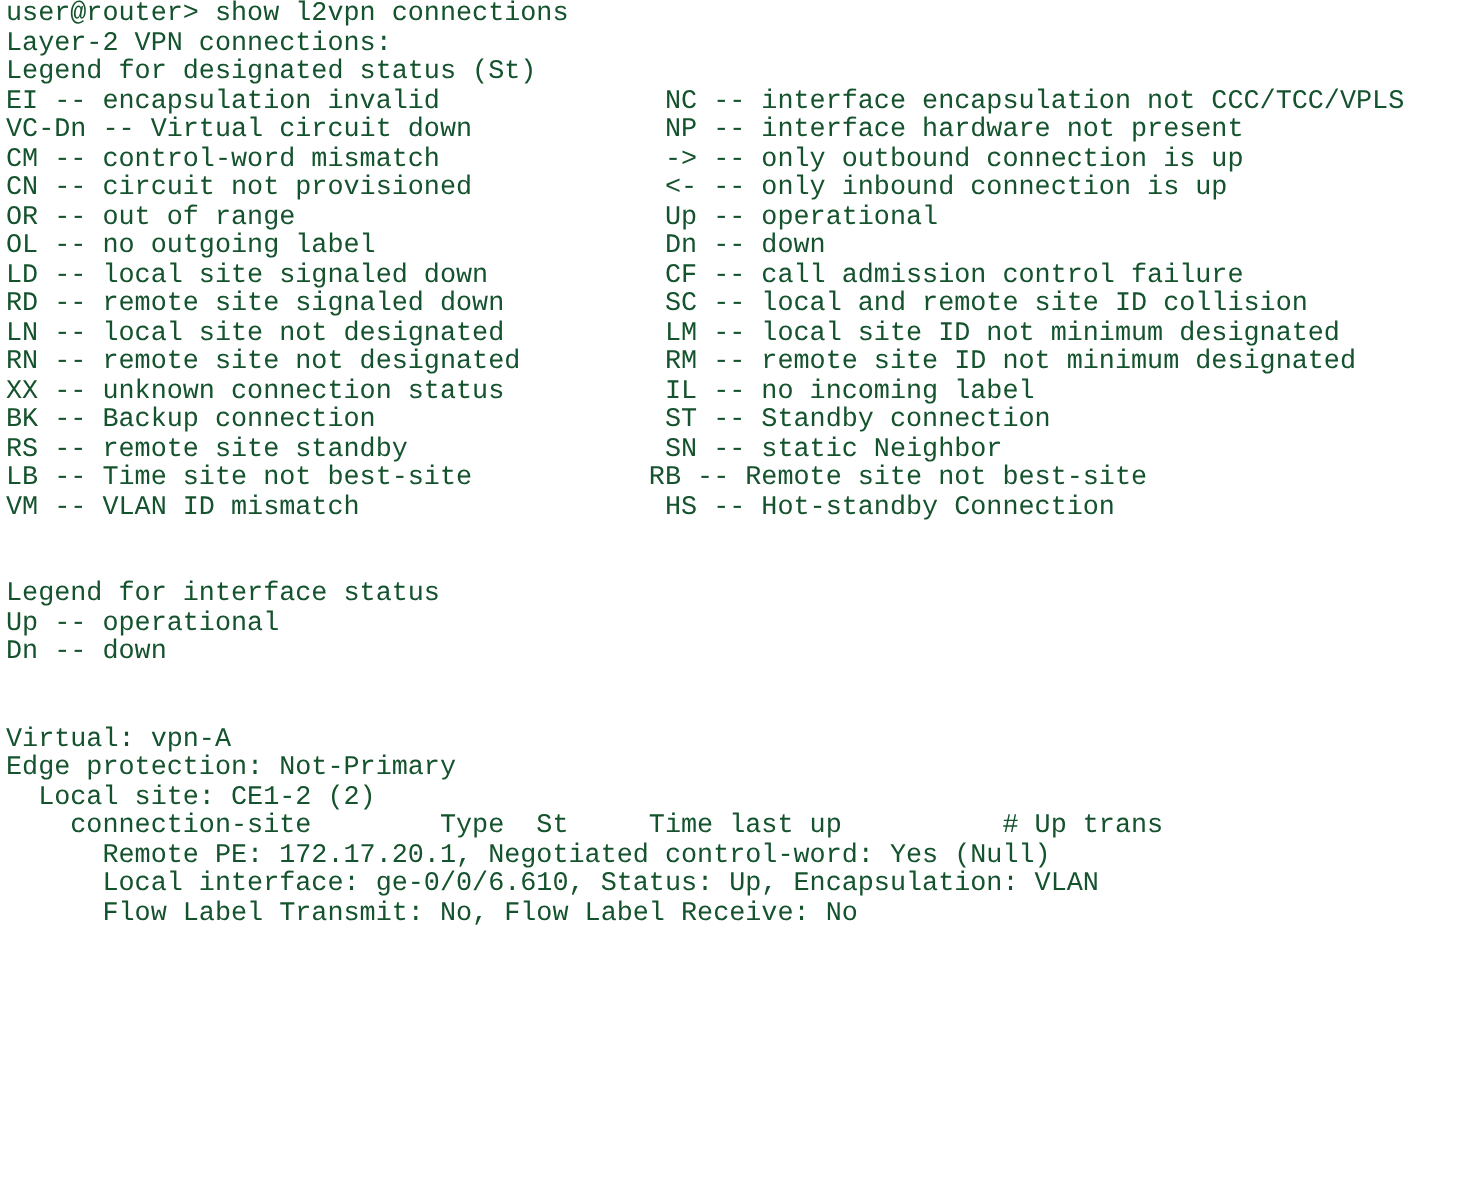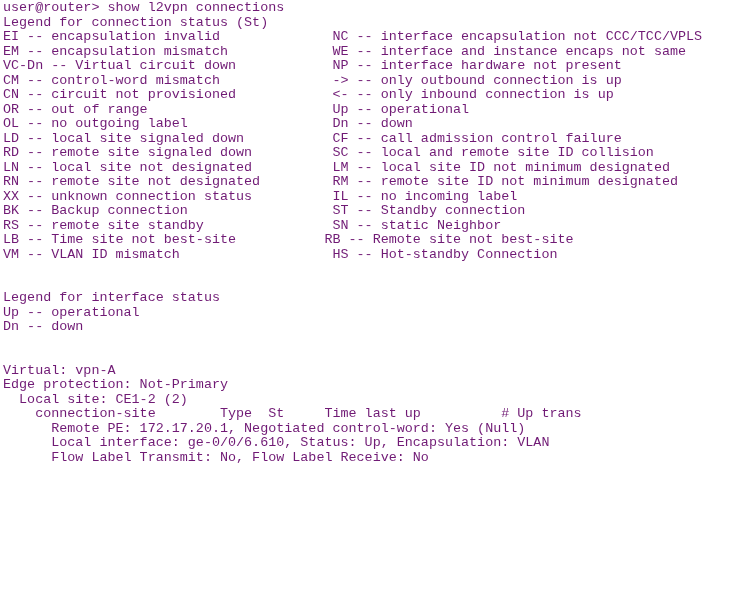--- a/index.html
+++ b/index.html
@@ -21,38 +21,38 @@
     box-sizing: border-box;
     padding: 1px 0 0 3px;
   }
   .line {
     font-family: "Liberation Mono", "DejaVu Sans Mono", monospace;
     font-size: 13.4px;
     line-height: 14.52px;
     height: 14.52px;
     white-space: pre;
     letter-spacing: 0px;
-    color: #701a75;
+    color: #14532d;
     margin: 0;
     padding: 0;
     font-variant-ligatures: none;
     -webkit-font-smoothing: none;
   }
   .line.blank {
     color: transparent;
   }
 </style>
 </head>
 <body>
 
 <div id="terminal">
   <div class="line">user@router&gt; show l2vpn connections</div>
-  <div class="line">Legend for connection status (St)</div>
+  <div class="line">Layer-2 VPN connections:</div>
+  <div class="line">Legend for designated status (St)</div>
   <div class="line">EI -- encapsulation invalid              NC -- interface encapsulation not CCC/TCC/VPLS</div>
-  <div class="line">EM -- encapsulation mismatch             WE -- interface and instance encaps not same</div>
   <div class="line">VC-Dn -- Virtual circuit down            NP -- interface hardware not present</div>
   <div class="line">CM -- control-word mismatch              -&gt; -- only outbound connection is up</div>
   <div class="line">CN -- circuit not provisioned            &lt;- -- only inbound connection is up</div>
   <div class="line">OR -- out of range                       Up -- operational</div>
   <div class="line">OL -- no outgoing label                  Dn -- down</div>
   <div class="line">LD -- local site signaled down           CF -- call admission control failure</div>
   <div class="line">RD -- remote site signaled down          SC -- local and remote site ID collision</div>
   <div class="line">LN -- local site not designated          LM -- local site ID not minimum designated</div>
   <div class="line">RN -- remote site not designated         RM -- remote site ID not minimum designated</div>
   <div class="line">XX -- unknown connection status          IL -- no incoming label</div>

